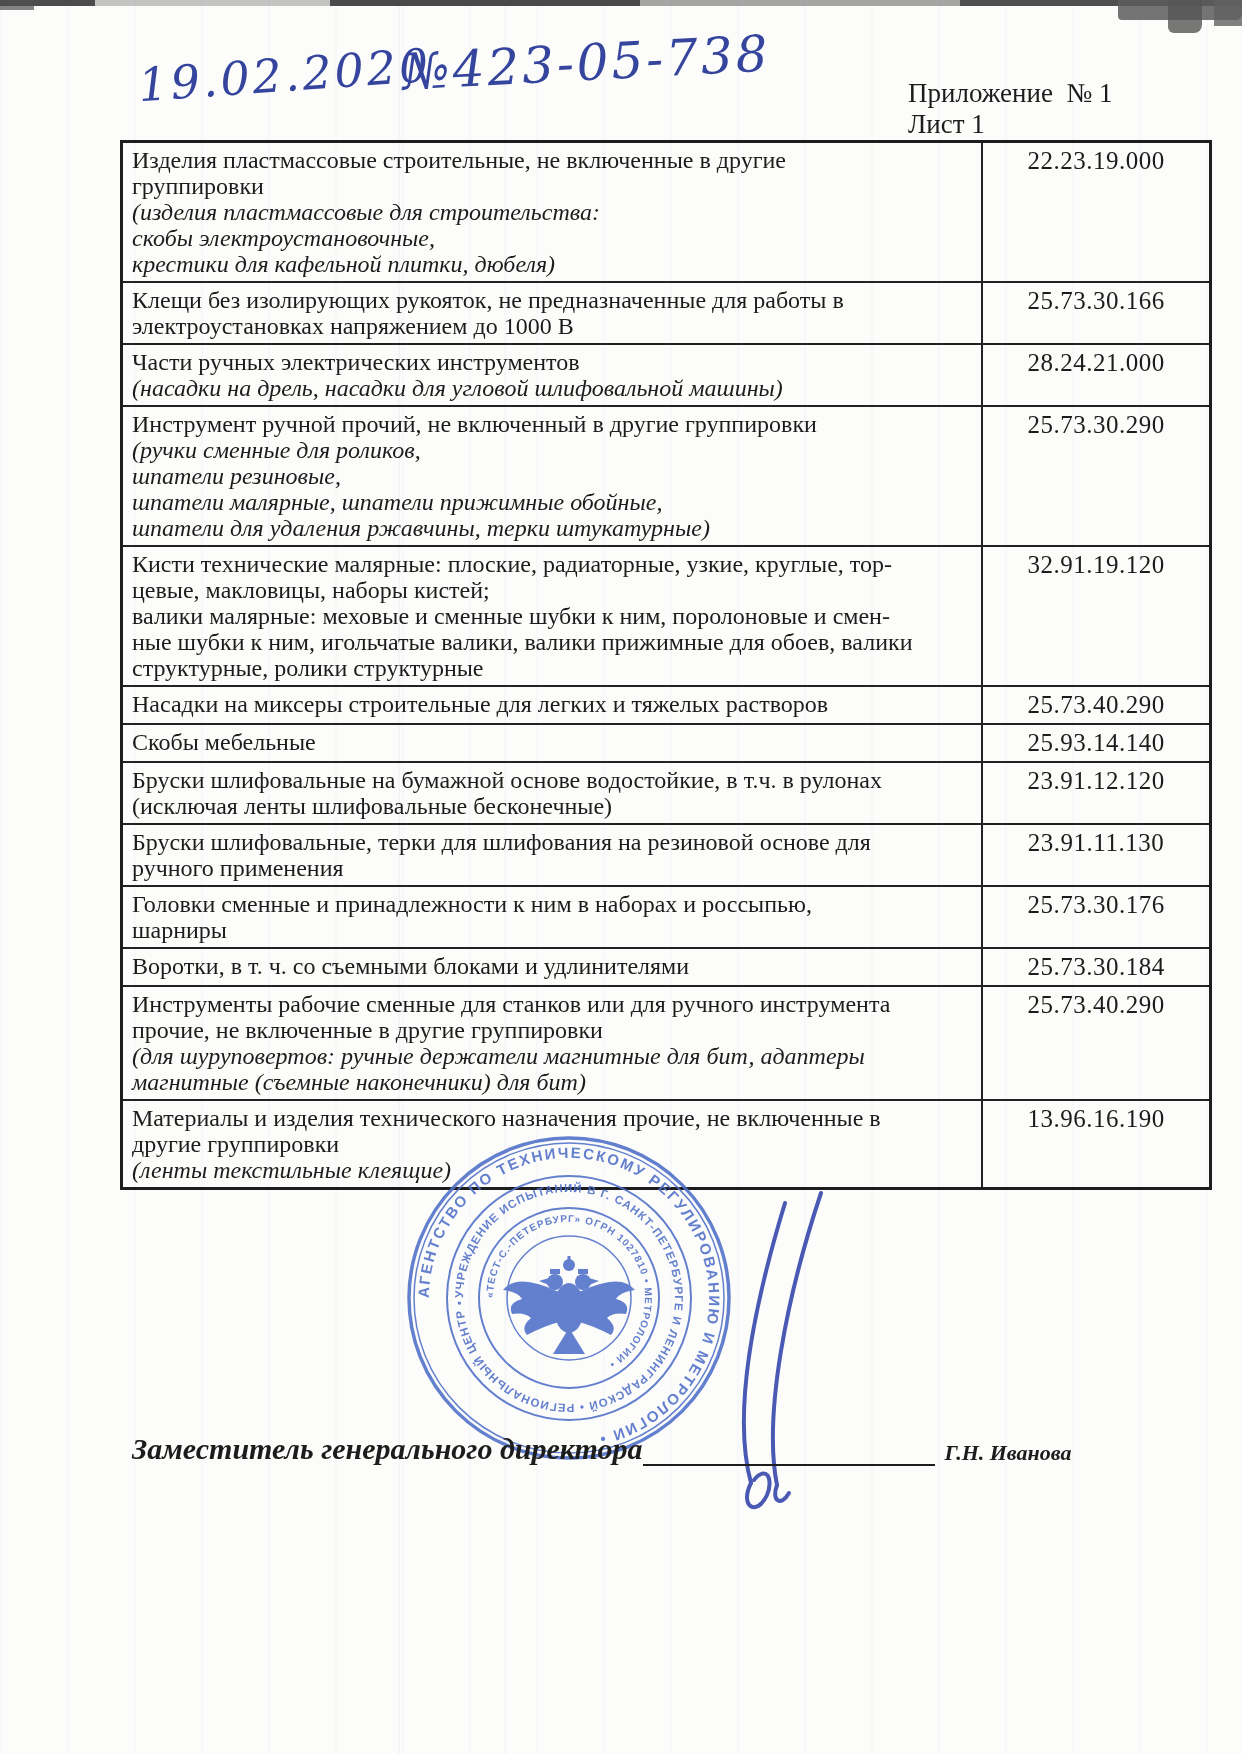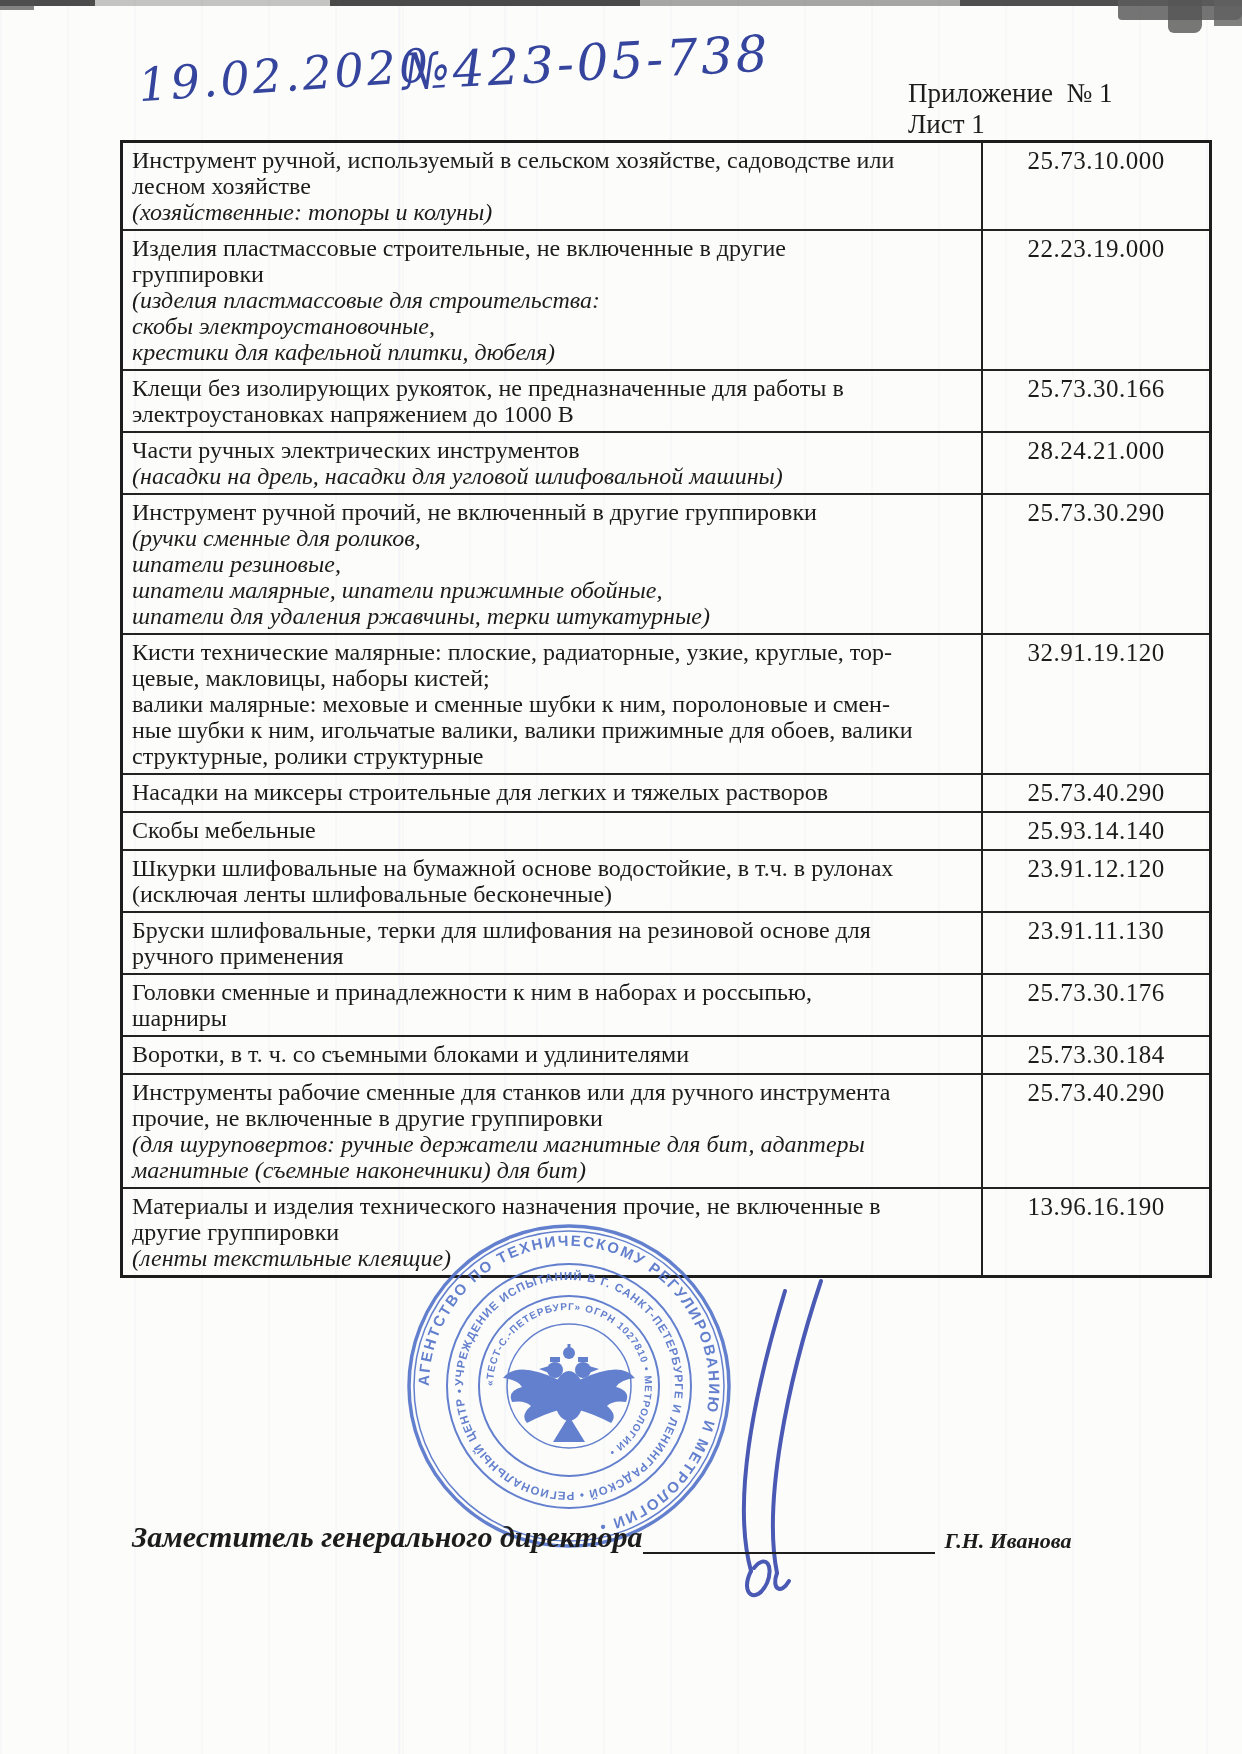--- a/index.html
+++ b/index.html
@@ -65,28 +65,20 @@
   <div class="hand hand-num">№423-05-738</div>
 
   <div class="annex">
     <div>Приложение  № 1</div>
     <div>Лист 1</div>
   </div>
 
   <div class="content">
     <table class="doc">
       <tbody id="rows">
-      <tr>
-        <td class="desc">
-              <div class="line">Инструмент ручной, используемый в сельском хозяйстве, садоводстве или</div>
-              <div class="line">лесном хозяйстве</div>
-              <div class="line it">(хозяйственные: топоры и колуны)</div>
-            </td>
-        <td class="code">25.73.10.000</td>
-      </tr>
 
 
       <tr>
         <td class="desc">
               <div class="line">Изделия пластмассовые строительные, не включенные в другие</div>
               <div class="line">группировки</div>
               <div class="line it">(изделия пластмассовые для строительства:</div>
               <div class="line it">скобы электроустановочные,</div>
               <div class="line it">крестики для кафельной плитки, дюбеля)</div>
             </td>
@@ -141,21 +133,21 @@
 
       <tr>
         <td class="desc">
               <div class="line">Скобы мебельные</div>
             </td>
         <td class="code">25.93.14.140</td>
       </tr>
 
       <tr>
         <td class="desc">
-              <div class="line">Шкурки шлифовальные  на бумажной основе водостойкие, в т.ч. в рулонах</div>
+              <div class="line">Бруски шлифовальные  на бумажной основе водостойкие, в т.ч. в рулонах</div>
               <div class="line">(исключая ленты шлифовальные бесконечные)</div>
             </td>
         <td class="code">23.91.12.120</td>
       </tr>
 
       <tr>
         <td class="desc">
               <div class="line">Бруски шлифовальные, терки для шлифования на резиновой основе для</div>
               <div class="line">ручного применения</div>
             </td>

